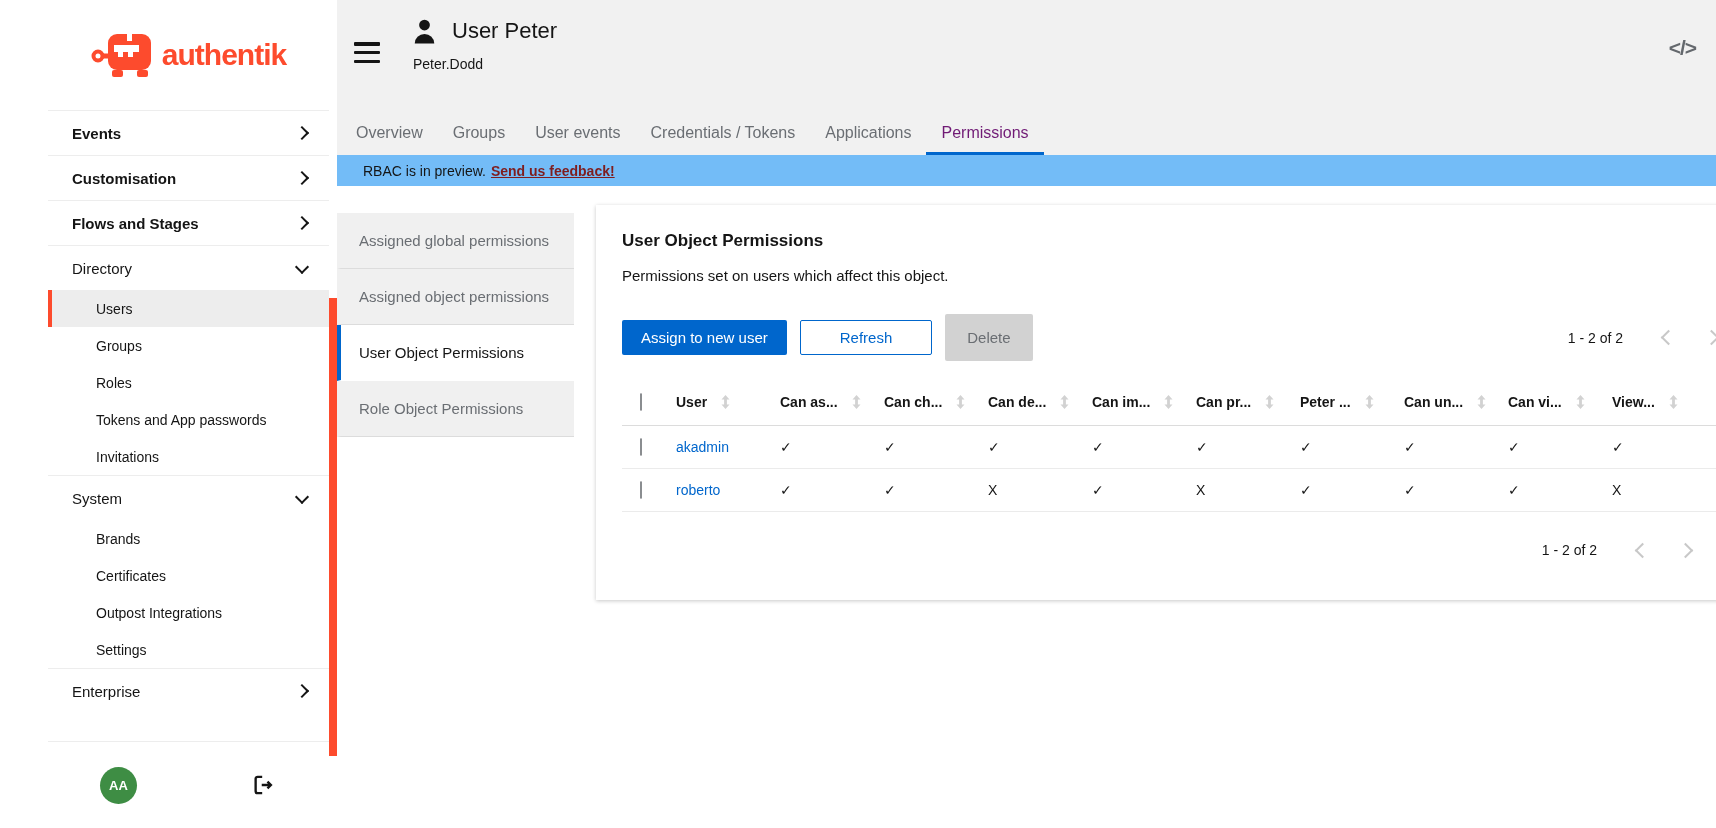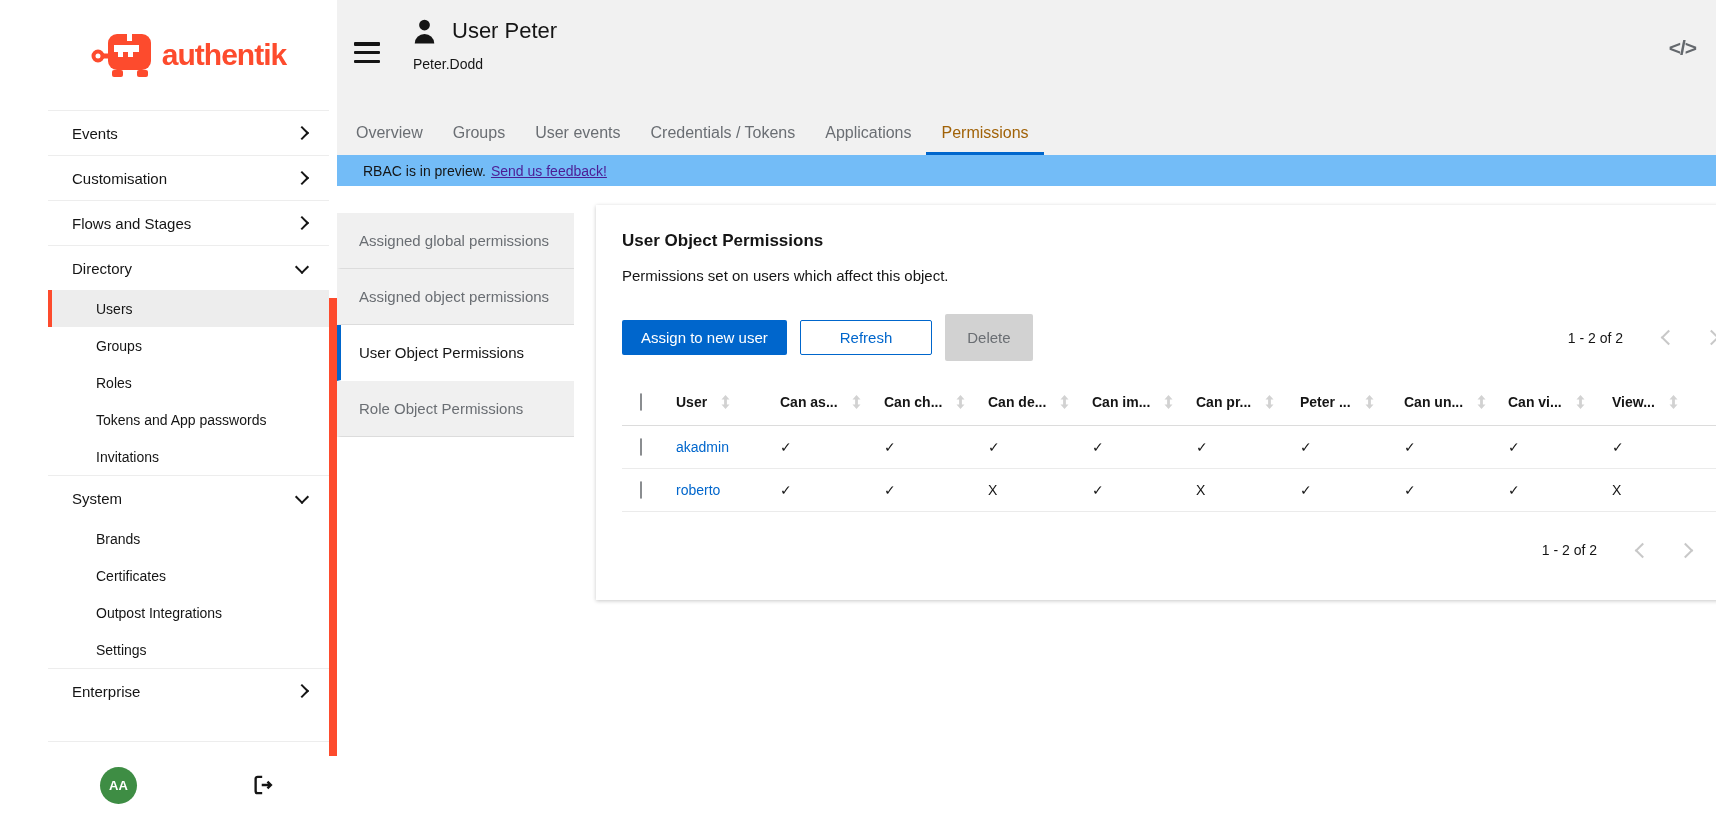--- a/index.html
+++ b/index.html
@@ -5,21 +5,21 @@
   html,body{margin:0;padding:0;}
   body{font-family:"Liberation Sans",sans-serif;color:#151515;background:#fff;}
   .app{position:relative;width:1716px;height:828px;overflow:hidden;background:#fff;margin-left:48px;}
 
   
   .sidebar{position:absolute;left:0;top:0;width:281px;height:828px;background:#fff;z-index:2;display:flex;flex-direction:column;}
   .logo{height:110px;display:flex;align-items:center;justify-content:center;gap:9px;border-bottom:1px solid #ededed;}
   .logo-text{font-size:30px;font-weight:800;letter-spacing:-1px;color:var(--brand,#fd4b2d);}
   .nav{flex:1 1 auto;}
   .nav-sec{height:44px;display:flex;align-items:center;justify-content:space-between;padding:0 22px 0 24px;font-size:15px;cursor:pointer;}
-  .nav-sec.bordered{border-bottom:1px solid #ededed;}
+  .nav-sec.bordered{border-bottom:1px solid #ededed;font-weight:bold;}
   .divider{border-bottom:1px solid #ededed;}
   .chev{width:8px;height:8px;border-right:2.2px solid #151515;border-bottom:2.2px solid #151515;display:inline-block;}
   .chev-r{transform:rotate(-45deg);}
   .chev-d{transform:rotate(45deg);margin-top:-3px;}
   .nav-child{height:37px;display:flex;align-items:center;padding-left:44px;font-size:14px;cursor:pointer;border-left:4px solid transparent;}
   .nav-child.active{background:#ededed;border-left:4px solid var(--brand,#fd4b2d);}
   .side-footer{height:86px;display:flex;align-items:center;border-top:1px solid #ededed;}
   .avatar{width:37px;height:37px;border-radius:50%;background:var(--avatar,#3e8d44);color:#fff;font-size:13px;font-weight:700;display:flex;align-items:center;justify-content:center;margin-left:52px;cursor:pointer;}
   .signout{margin-left:116px;cursor:pointer;}
 
@@ -34,24 +34,24 @@
   .hamburger i{display:block;height:3.5px;background:#151515;border-radius:1px;}
   .title-block{position:absolute;left:76px;top:18px;}
   .title-row{display:flex;align-items:center;gap:16px;}
   .page-title{margin:0;font-size:22px;font-weight:500;}
   .subtitle{margin-top:12px;font-size:14px;}
   .header-icons{position:absolute;right:16px;top:36px;display:flex;align-items:center;gap:29px;}
   .code-glyph{font-size:21px;font-weight:800;color:#64686d;letter-spacing:-1px;cursor:pointer;}
 
   .tab-bar{height:45px;background:#f1f1f1;display:flex;align-items:stretch;padding-left:4px;}
   .tab{display:flex;align-items:center;padding:0 15px;font-size:16px;color:#6a6e73;cursor:pointer;}
-  .tab.active{color:#a16207;box-shadow:inset 0 -3px 0 var(--primary,#0066cc);}
+  .tab.active{color:#701a75;box-shadow:inset 0 -3px 0 var(--primary,#0066cc);}
 
   .banner{height:31px;background:var(--banner,#73bcf7);display:flex;align-items:center;padding-left:26px;font-size:14px;gap:5px;}
-  .banner a{color:#4c1d95;text-decoration:underline;cursor:pointer;}
+  .banner a{color:#7f1d1d;text-decoration:underline;cursor:pointer;font-weight:bold;}
 
   .content{position:relative;height:642px;background:#fff;}
   .content-scrollbar{position:absolute;right:0;top:0;width:13px;height:642px;background:#f0f0f0;}
 
   
   .subtabs{position:absolute;left:0;top:27px;width:237px;}
   .subtab{height:55px;display:flex;align-items:center;padding-left:18px;font-size:15px;color:#6a6e73;background:#f0f0f0;border-bottom:1px solid #dcdcdc;border-left:4px solid transparent;cursor:pointer;}
   .subtab.active{background:#fff;color:#151515;border-left:4px solid var(--primary,#0066cc);border-bottom:1px solid #fff;}
 
   

